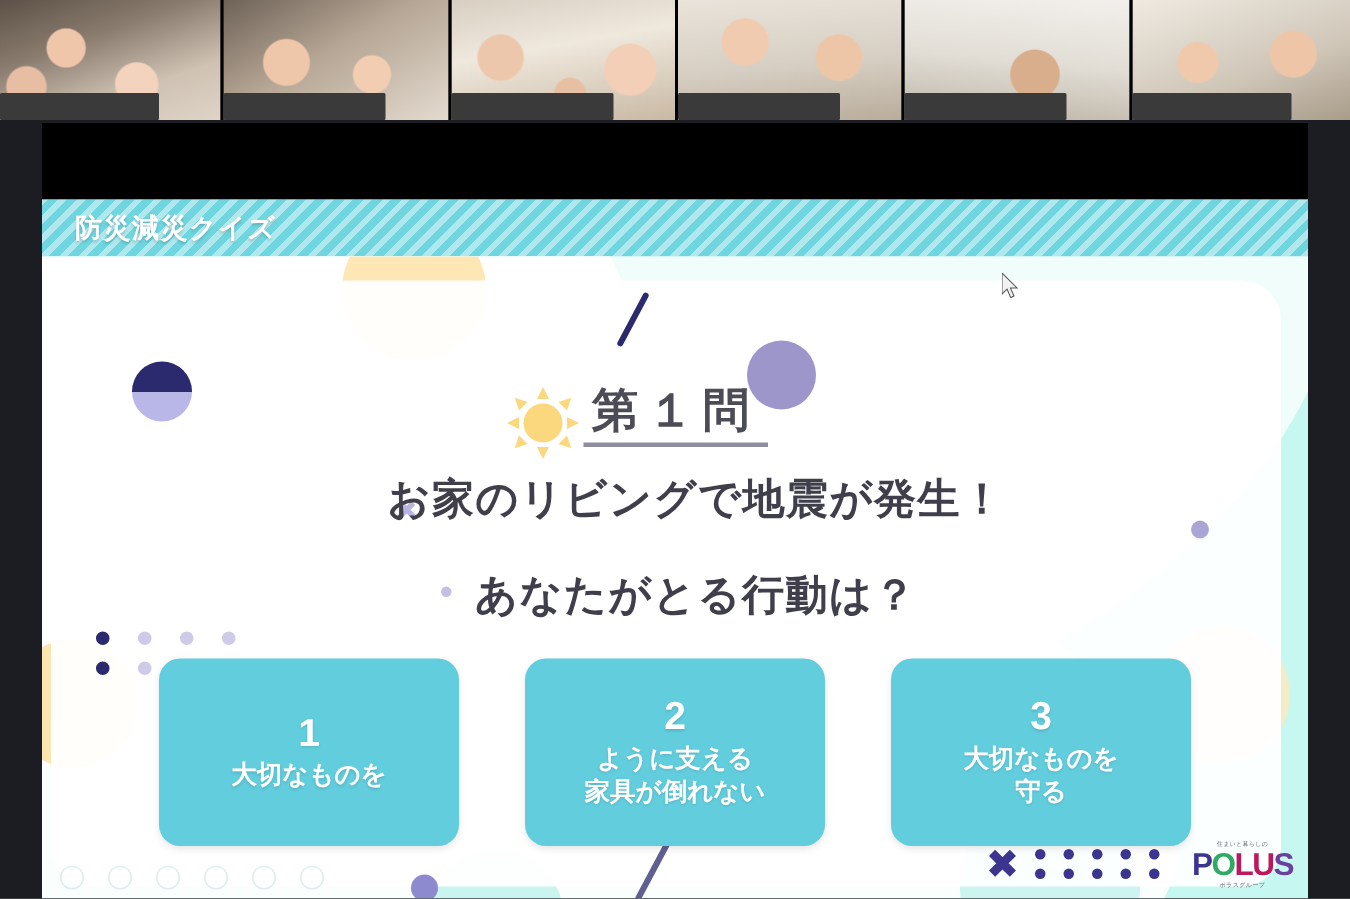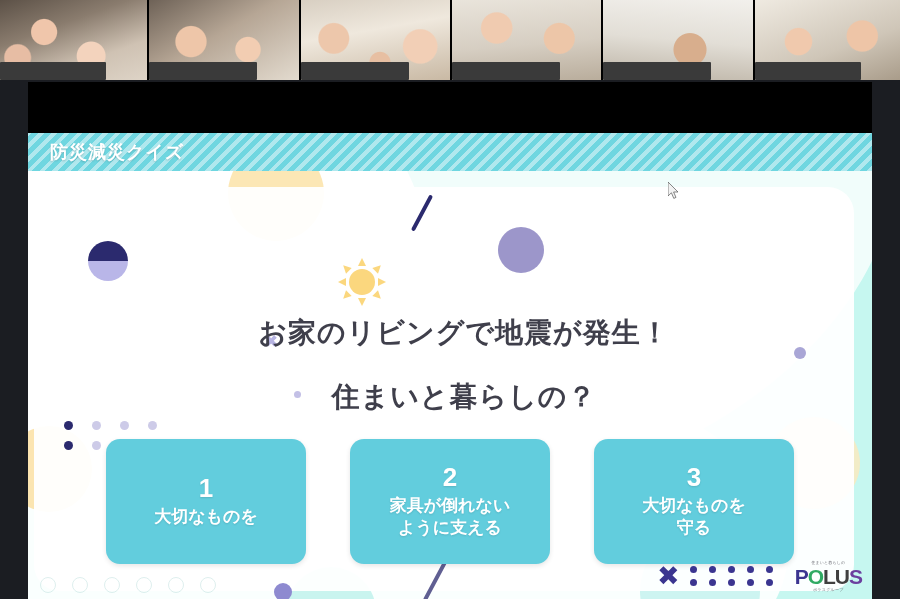--- a/index.html
+++ b/index.html
@@ -167,21 +167,21 @@
   }
   .logo-x{ font-size:27px; font-weight:900; color:#3b3590; line-height:1; }
   .logo-dots{ display:grid; grid-template-columns:repeat(5,19px);
               grid-template-rows:repeat(2,13px); align-items:center; }
   .logo-dots i{ width:7px; height:7px; border-radius:50%; background:#3b3590; display:block; }
   .polus{ position:relative; text-align:center; line-height:1; }
   .polus-top{ font-size:4px; color:#6a6a72; letter-spacing:.2px; white-space:nowrap;
               margin-bottom:1px;}
   .polus-word{ font-size:21px; font-weight:900; letter-spacing:-1px; }
   .polus-word .c1{ color:#3b3590; } .polus-word .c2{ color:#2faa63; }
-  .polus-word .c3{ color:#404040; } .polus-word .c4{ color:#6b3f9e; }
+  .polus-word .c3{ color:#be185d; } .polus-word .c4{ color:#6b3f9e; }
   .polus-sub{ font-size:4px; color:#6a6a72; letter-spacing:.3px; margin-top:1px;}
 
   
   .ghost-bar{ position:absolute; left:12px; bottom:6px; display:flex; gap:16px; opacity:.18; }
   .ghost-bar i{ width:16px; height:16px; border-radius:50%; border:1px solid #4aa6a0; display:block;}
 
   
   .cursor{ position:absolute; left:668px; top:182px; width:12px; height:18px; }
 </style>
 </head>
@@ -270,32 +270,35 @@
         <div class="ray" style="left:20px; top:0px; transform:rotate(0deg);"></div>
         <div class="ray" style="left:36px; top:6px; transform:rotate(45deg);"></div>
         <div class="ray" style="left:40px; top:20px; transform:rotate(90deg);"></div>
         <div class="ray" style="left:36px; top:34px; transform:rotate(135deg);"></div>
         <div class="ray" style="left:20px; top:40px; transform:rotate(180deg);"></div>
         <div class="ray" style="left:4px; top:34px; transform:rotate(225deg);"></div>
         <div class="ray" style="left:0px; top:20px; transform:rotate(270deg);"></div>
         <div class="ray" style="left:4px; top:6px; transform:rotate(315deg);"></div>
       </div>
 
+      <div class="qnum">
+        <span>第１問</span>
+      </div>
       <div class="qline qline1">お家のリビングで地震が発生！</div>
-      <div class="qline qline2">住まいと暮らしの？</div>
+      <div class="qline qline2">あなたがとる行動は？</div>
 
       <div class="cards">
         <div class="card">
           <div class="card-num">1</div>
           <div class="card-l">大切なものを</div>
         </div>
         <div class="card">
           <div class="card-num">2</div>
+          <div class="card-l">ように支える</div>
           <div class="card-l">家具が倒れない</div>
-          <div class="card-l">ように支える</div>
         </div>
         <div class="card">
           <div class="card-num">3</div>
           <div class="card-l">大切なものを</div>
           <div class="card-l">守る</div>
         </div>
       </div>
 
       <div class="ghost-bar">
         <i></i>

